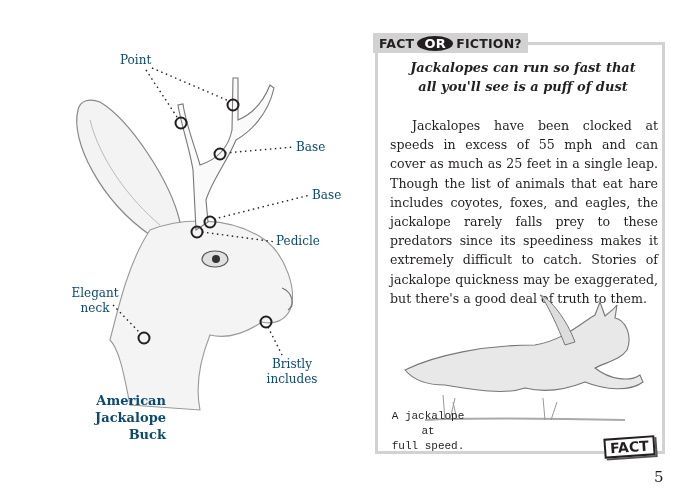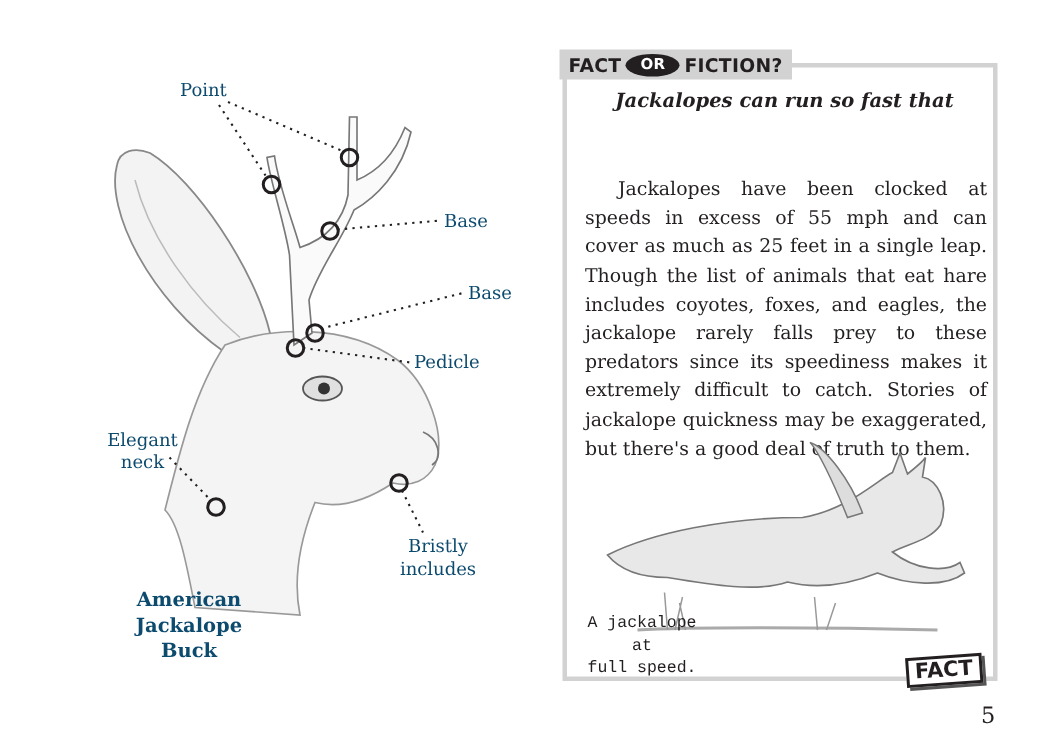--- a/index.html
+++ b/index.html
@@ -1,22 +1,22 @@
 <!DOCTYPE html>
 <html><head>
 <meta charset="utf-8">
 <style>
   html,body{margin:0;padding:0;background:#fff;}
   body{width:700px;height:500px;position:relative;overflow:hidden;font-family:"DejaVu Serif",serif;color:#231f20;}
   .abs{position:absolute;}
   .lbl{font-family:"DejaVu Serif",serif;font-size:12px;color:#0c4a6e;line-height:15px;}
-  .caption-bold{font-weight:bold;font-size:13px;text-align:center;line-height:17px;}
+  .caption-bold{font-weight:bold;font-size:13px;text-align:right;line-height:17px;}
   .box{left:375px;top:42px;width:290px;height:412px;border:3px solid #d2d2d2;background:#fff;box-sizing:border-box;}
   .header{left:373px;top:33px;height:20px;background:#d2d2d2;padding:0 6px;font-family:"DejaVu Sans",sans-serif;font-weight:bold;font-size:12.5px;color:#231f20;display:flex;align-items:center;gap:3px;letter-spacing:0.2px;}
-  .or-badge{display:inline-flex;width:36px;height:15px;border-radius:50%;background:#231f20;color:#fff;font-size:10px;align-items:center;justify-content:center;}
+  .or-badge{display:inline-flex;width:36px;height:15px;border-radius:50%;background:#231f20;color:#fff;font-size:13px;align-items:center;justify-content:center;}
   .headline{left:388px;top:58px;width:270px;text-align:center;font-style:italic;font-weight:bold;font-size:13px;line-height:19px;}
   .body-text{left:390px;top:116px;width:268px;font-size:12.6px;line-height:19.2px;text-align:justify;}
   .body-text p{margin:0;text-indent:22px;}
   .photo-cap{left:383px;top:409px;width:90px;text-align:center;font-size:11px;line-height:15px;font-family:Liberation Mono, monospace;}
   .stamp{left:604px;top:437px;border:2.5px solid #231f20;padding:0 4px;font-family:"DejaVu Sans",sans-serif;font-weight:900;font-size:14px;line-height:16px;transform:rotate(-4deg);background:#fff;box-shadow:2px 2px 0 #555;}
   .pagenum{left:654px;top:468px;font-size:15px;}
 </style>
 </head>
 <body>
 
@@ -75,20 +75,21 @@
 
 <div class="abs box"></div>
 <div class="abs header">
   <span>FACT</span>
   <span class="or-badge">OR</span>
   <span>FICTION?</span>
 </div>
 
 <div class="abs headline">
   <div>Jackalopes can run so fast that</div>
+  <div>all you'll see is a puff of dust</div>
 </div>
 
 <div class="abs body-text">
   <p>Jackalopes have been clocked at speeds in excess of 55 mph and can cover as much as 25 feet in a single leap. Though the list of animals that eat hare includes coyotes, foxes, and eagles, the jackalope rarely falls prey to these predators since its speediness makes it extremely difficult to catch. Stories of jackalope quickness may be exaggerated, but there's a good deal of truth to them.</p>
 </div>
 
 <svg class="abs" style="left:395px;top:290px" width="260" height="150" viewBox="0 0 260 150">
   <path d="M10,80 C40,65 90,55 140,55 C170,50 190,30 200,25 L205,12 L210,26 C215,22 220,18 222,15 L220,28 C230,30 238,45 232,60 C225,70 212,72 200,78 C215,90 235,92 245,85 L248,92 C235,102 210,100 190,92 C170,100 150,103 130,98 C110,105 80,100 50,95 C35,95 20,92 10,80 Z" fill="#e8e8e8" stroke="#777" stroke-width="1.1"></path>
   <path d="M170,55 C160,30 150,10 145,5 C155,8 172,30 180,52 Z" fill="#ddd" stroke="#777" stroke-width="1"></path>
   <path d="M30,130 C60,128 150,128 230,130" stroke="#aaa" stroke-width="2" fill="none"></path>

